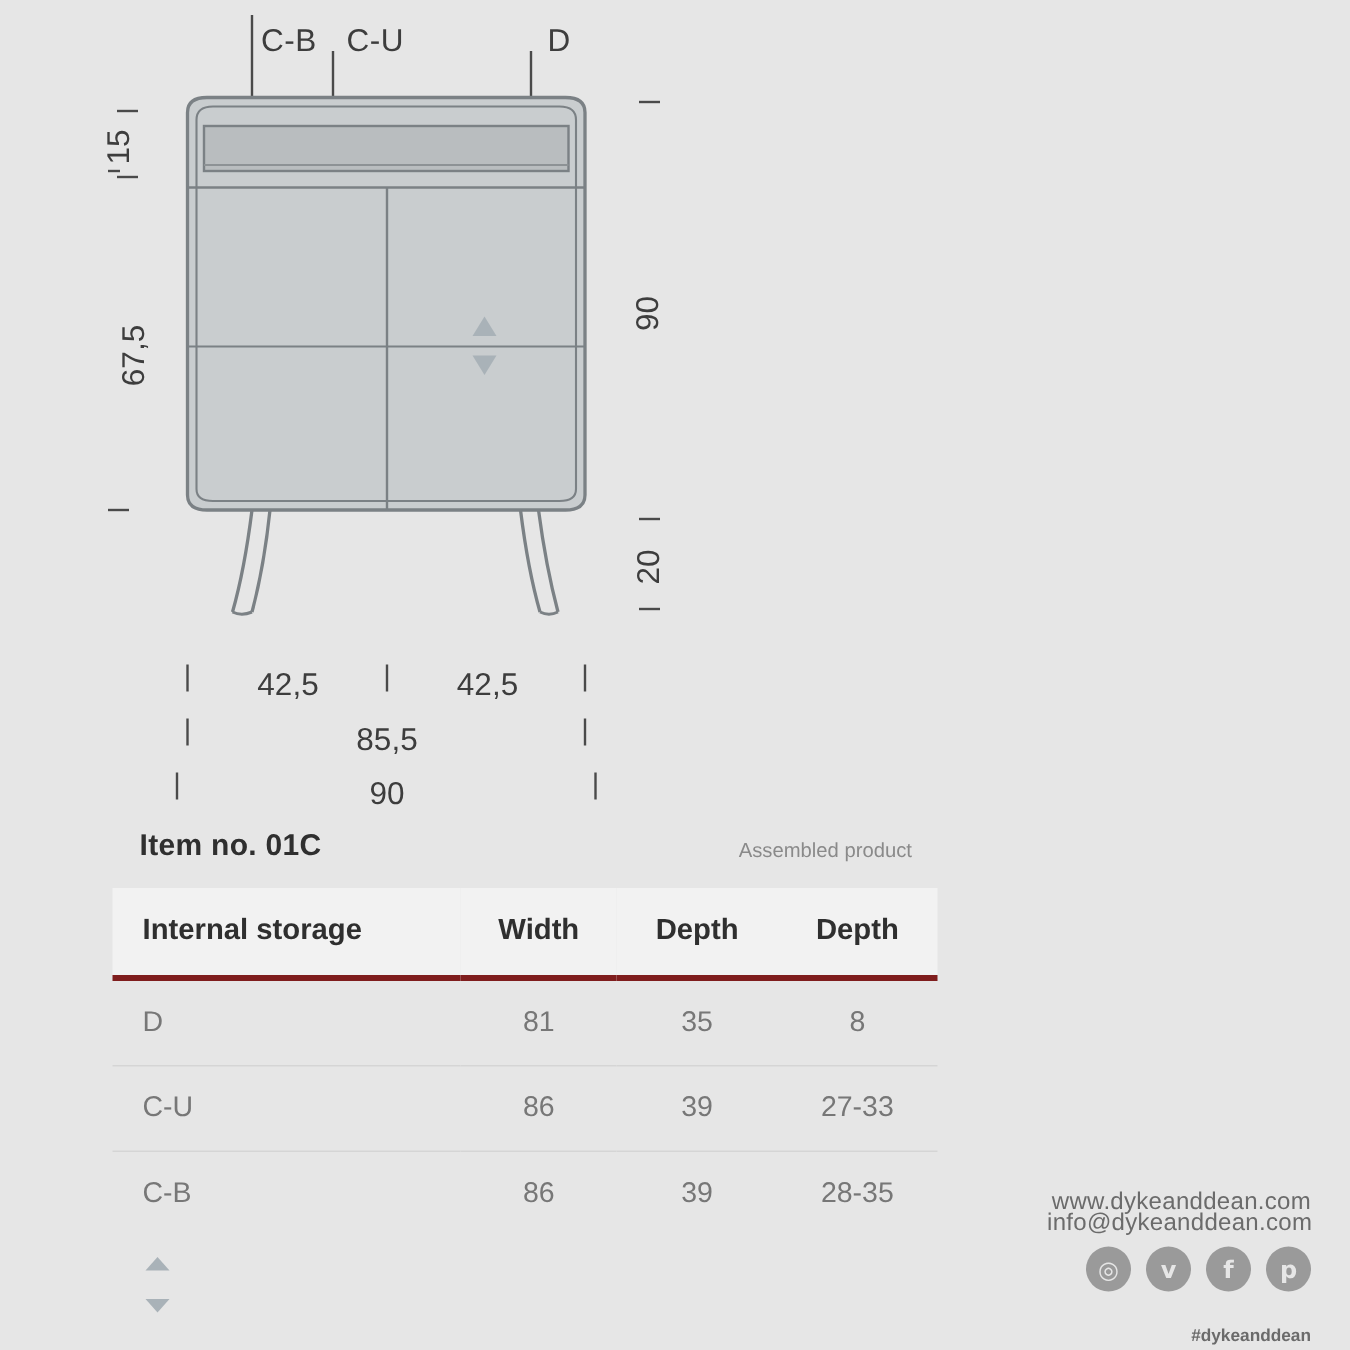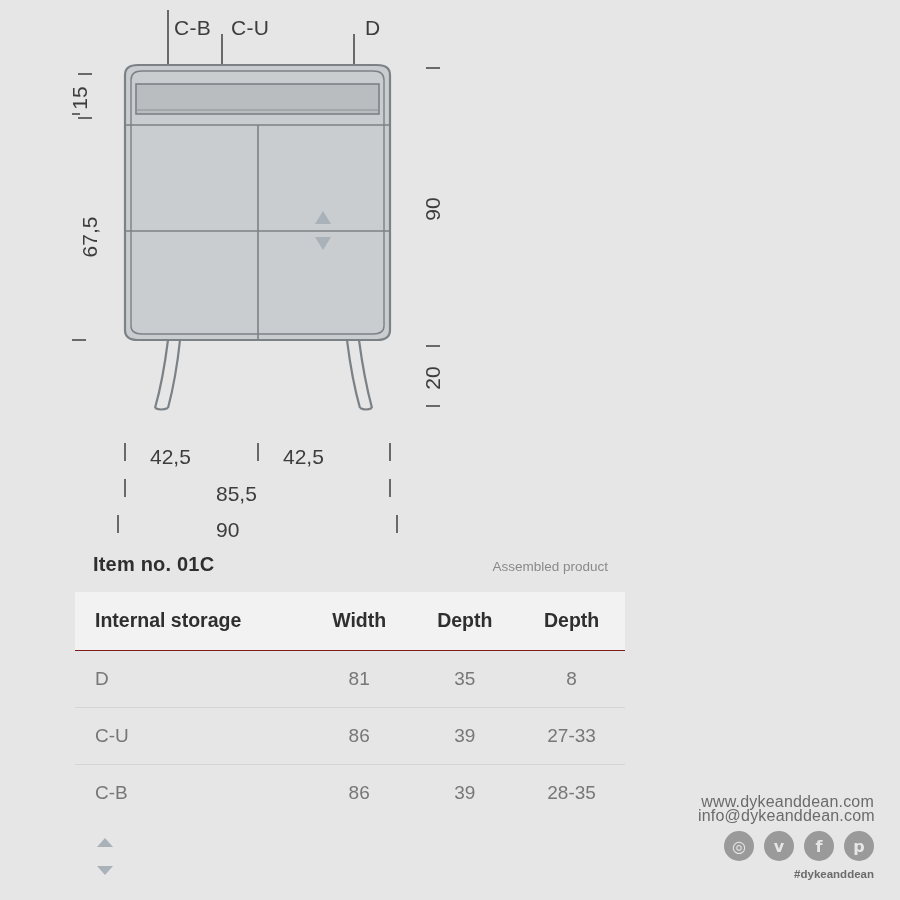--- a/index.html
+++ b/index.html
@@ -39,21 +39,21 @@
   }
   .rot {
     transform: rotate(-90deg);
   }
 
   
   .hnum {
     position: absolute;
     font-size: 21px;
     color: #3d3d3d;
-    text-align: left;
+    text-align: center;
     white-space: nowrap;
   }
 
   
   .item-no {
     position: absolute;
     left: 93px;
     top: 553px;
     font-size: 20px;
     font-weight: bold;
@@ -77,21 +77,21 @@
     border-collapse: collapse;
     font-size: 19px;
   }
   .tbl thead th {
     background: #f2f2f2;
     font-weight: bold;
     color: #2f2f2f;
     font-size: 19.5px;
     padding: 17px 0 18px 0;
     text-align: center;
-    border-bottom: 1px solid #7f1d1d;
+    border-bottom: 4px solid #7f1d1d;
   }
   .tbl thead th.first {
     text-align: left;
     padding-left: 20px;
     width: 212px;
   }
   .tbl tbody td {
     color: #777777;
     padding: 17px 0 17px 0;
     text-align: center;
@@ -159,21 +159,21 @@
     background: #9a9a9a;
     color: #e6e6e6;
     display: flex;
     align-items: center;
     justify-content: center;
     font-size: 16px;
     font-weight: bold;
     font-family: "DejaVu Sans", sans-serif;
   }
   .hashtag {
-    margin-top: 7px;
+    margin-top: 24px;
     font-size: 11.5px;
     font-weight: bold;
     color: #6b6b6b;
     text-align: right;
     padding-right: 4px;
   }
 </style>
 </head>
 <body>
 

